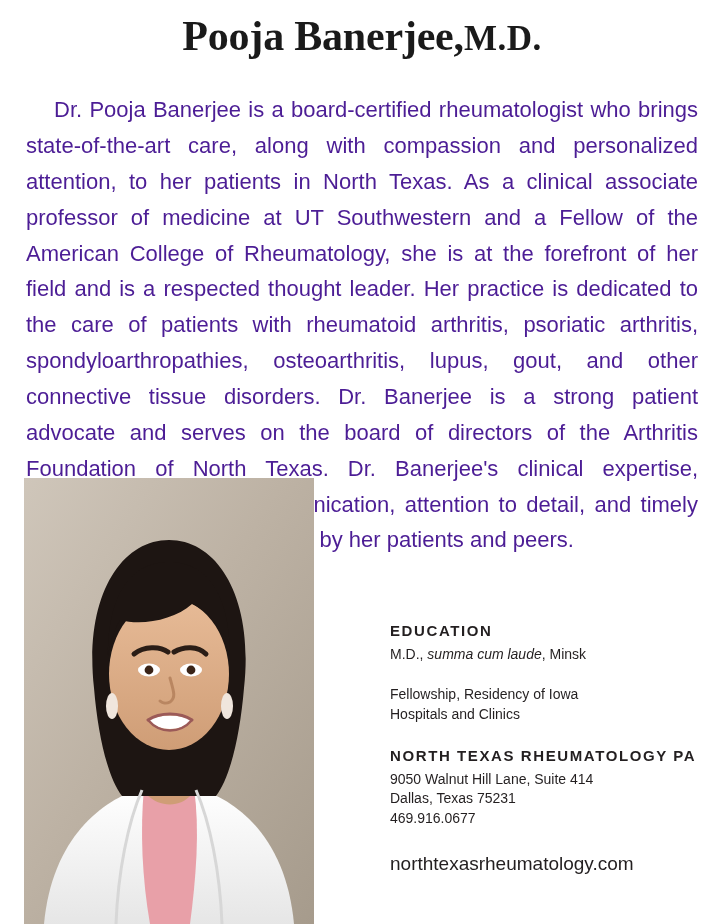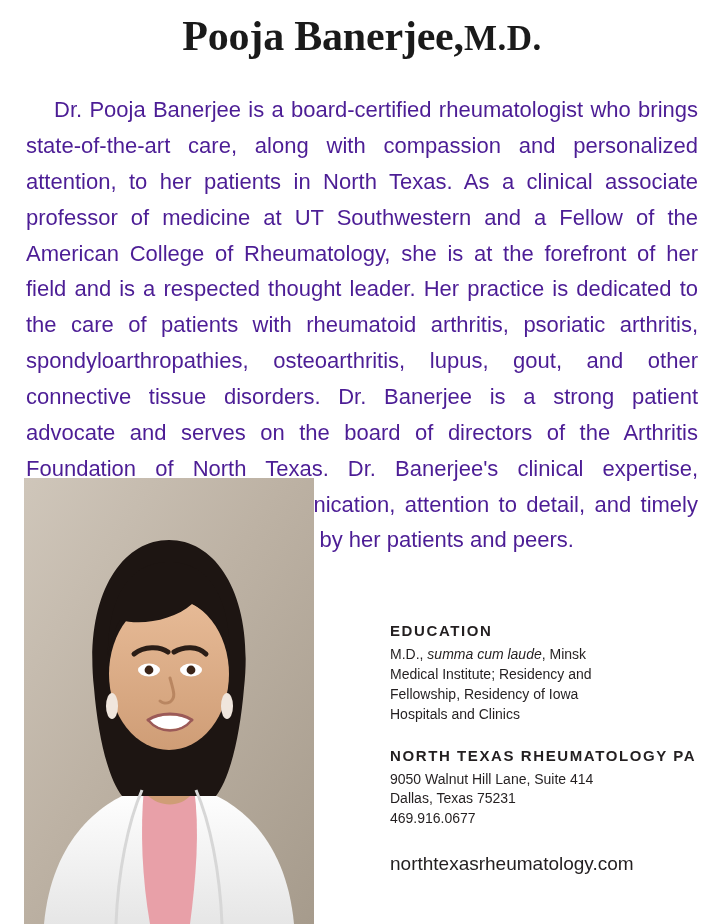--- a/index.html
+++ b/index.html
@@ -190,21 +190,21 @@
         <path d="M118 312 C104 344 94 394 92 446" stroke="#d7d7d7" stroke-width="3" fill="none"></path>
         <path d="M172 312 C186 344 196 394 198 446" stroke="#d7d7d7" stroke-width="3" fill="none"></path>
       </svg>
     </div>
 
     <div class="info">
 
       <div class="info-heading">EDUCATION</div>
       <div class="info-block">
         <span>M.D., </span><em>summa cum laude</em><span>, Minsk</span><br>
-        <span>Medical Institute; Residency and</span><br>
+        <br>
         <span>Fellowship, Residency of Iowa</span><br>
         <span>Hospitals and Clinics</span>
       </div>
 
       <div class="gap"></div>
 
       <div class="info-heading">NORTH TEXAS RHEUMATOLOGY PA</div>
       <div class="info-block">
         <span>9050 Walnut Hill Lane, Suite 414</span><br>
         <span>Dallas, Texas 75231</span><br>

